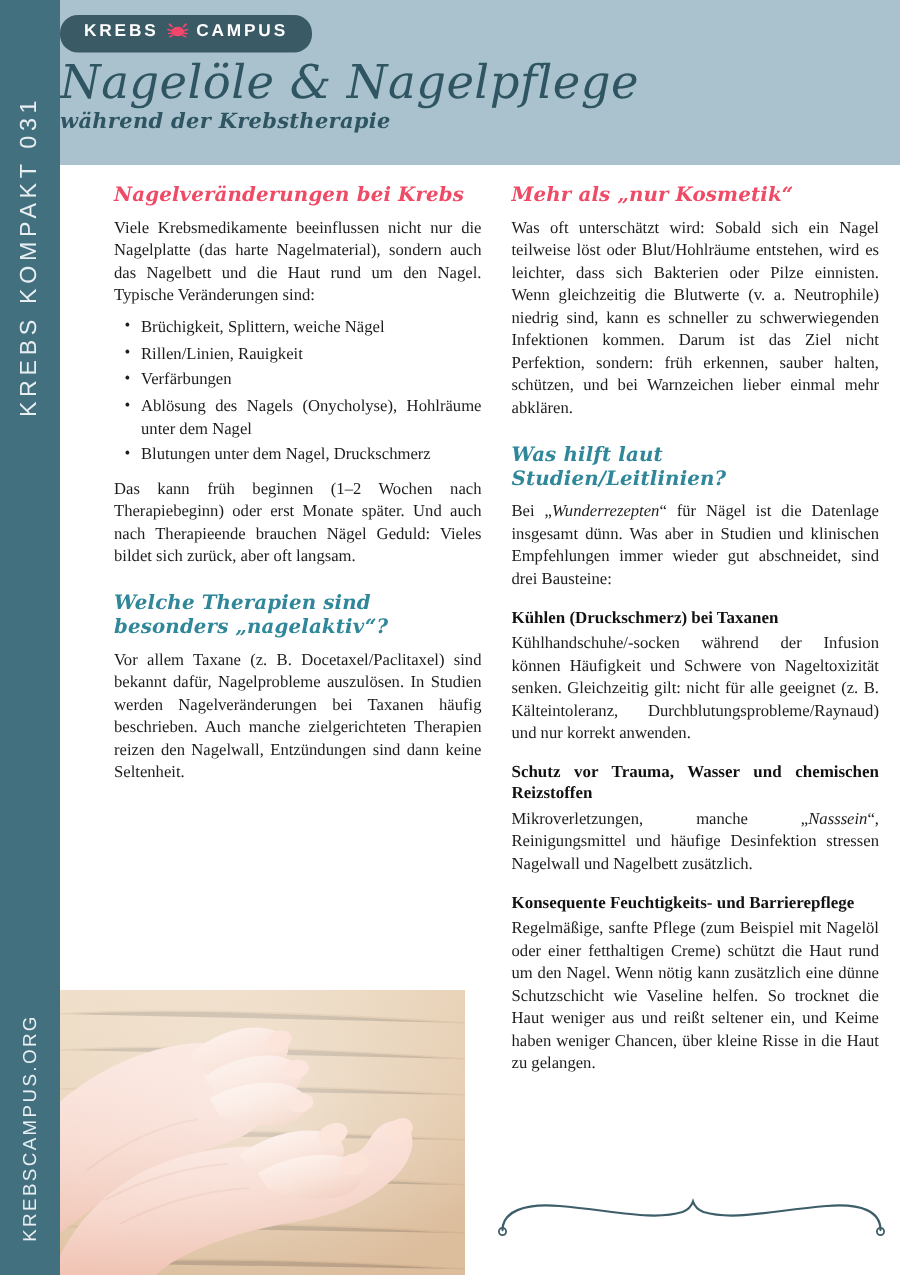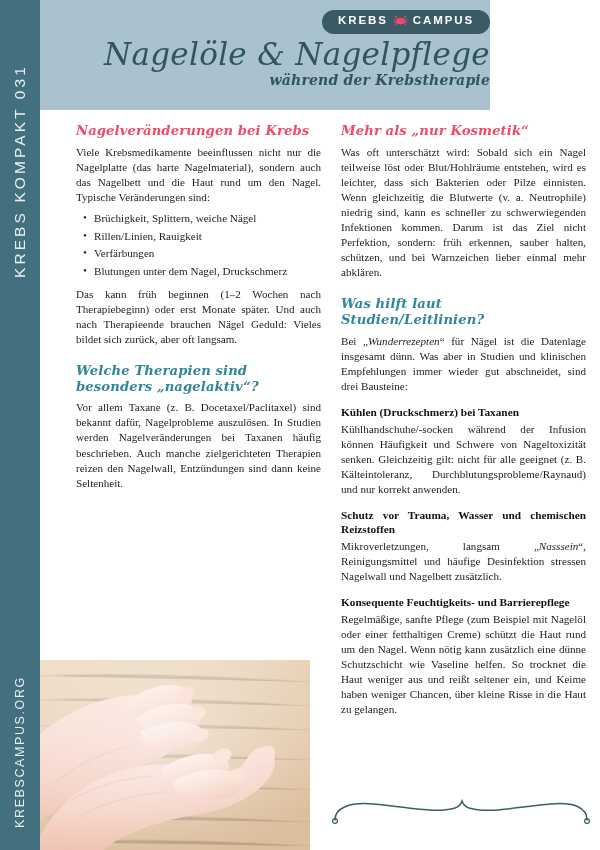--- a/index.html
+++ b/index.html
@@ -32,23 +32,23 @@
     transform:rotate(-90deg);
     text-align:center;
     color:#e8eef1;
     font-family:"Liberation Sans", sans-serif;
     font-size:12.5px;letter-spacing:1.6px;font-weight:400;
     white-space:nowrap;
   }
 
   
   .header{
-    position:absolute;left:40px;top:0;width:450px;height:110px;
+    position:absolute;left:40px;top:0;width:560px;height:110px;
     background:#a9c2ce;
-    text-align:right;
+    text-align:left;
     z-index:2;
   }
   .badge{
     display:inline-block;
     margin-top:10px;
     background:#3a5a66;
     border-radius:12px;
     padding:4px 16px 5px 16px;
     color:#ffffff;
     font-family:"Liberation Sans", sans-serif;
@@ -187,20 +187,21 @@
     <div class="col col-left">
 
       <h2 class="sec pink">Nagelveränderungen bei Krebs</h2>
 
       <p class="para tight">Viele Krebsmedikamente beeinflussen nicht nur die Nagelplatte (das harte Nagelmaterial), sondern auch das Nagelbett und die Haut rund um den Nagel. Typische Veränderungen sind:</p>
 
       <ul class="bullets">
         <li>Brüchigkeit, Splittern, weiche Nägel</li>
         <li>Rillen/Linien, Rauigkeit</li>
         <li>Verfärbungen</li>
+        <li>Ablösung des Nagels (Onycholyse), Hohlräume unter dem Nagel</li>
         <li>Blutungen unter dem Nagel, Druckschmerz</li>
       </ul>
 
       <p class="para">Das kann früh beginnen (1–2 Wochen nach Therapiebeginn) oder erst Monate später. Und auch nach Therapieende brauchen Nägel Geduld: Vieles bildet sich zurück, aber oft langsam.</p>
 
       <h2 class="sec teal">Welche Therapien sind besonders „nagelaktiv“?</h2>
 
       <p class="para">Vor allem Taxane (z. B. Docetaxel/Paclitaxel) sind bekannt dafür, Nagelprobleme auszulösen. In Studien werden Nagelveränderungen bei Taxanen häufig beschrieben. Auch manche zielgerichteten Therapien reizen den Nagelwall, Entzündungen sind dann keine Seltenheit.</p>
     </div>
 
@@ -211,21 +212,21 @@
       <p class="para">Was oft unterschätzt wird: Sobald sich ein Nagel teilweise löst oder Blut/Hohlräume entstehen, wird es leichter, dass sich Bakterien oder Pilze einnisten. Wenn gleichzeitig die Blutwerte (v. a. Neutrophile) niedrig sind, kann es schneller zu schwerwiegenden Infektionen kommen. Darum ist das Ziel nicht Perfektion, sondern: früh erkennen, sauber halten, schützen, und bei Warnzeichen lieber einmal mehr abklären.</p>
 
       <h2 class="sec teal">Was hilft laut Studien/Leitlinien?</h2>
 
       <p class="para"><span>Bei „</span><span class="it">Wunderrezepten</span><span>“ für Nägel ist die Datenlage insgesamt dünn. Was aber in Studien und klinischen Empfehlungen immer wieder gut abschneidet, sind drei Bausteine:</span></p>
 
       <h3 class="sub">Kühlen (Druckschmerz) bei Taxanen</h3>
       <p class="para">Kühlhandschuhe/-socken während der Infusion können Häufigkeit und Schwere von Nageltoxizität senken. Gleichzeitig gilt: nicht für alle geeignet (z. B. Kälteintoleranz, Durchblutungsprobleme/Raynaud) und nur korrekt anwenden.</p>
 
       <h3 class="sub">Schutz vor Trauma, Wasser und chemischen Reizstoffen</h3>
-      <p class="para"><span>Mikroverletzungen, langsam „</span><span class="it">Nasssein</span><span>“, Reinigungsmittel und häufige Desinfektion stressen Nagelwall und Nagelbett zusätzlich.</span></p>
+      <p class="para"><span>Mikroverletzungen, manche „</span><span class="it">Nasssein</span><span>“, Reinigungsmittel und häufige Desinfektion stressen Nagelwall und Nagelbett zusätzlich.</span></p>
 
       <h3 class="sub">Konsequente Feuchtigkeits- und Barrierepflege</h3>
       <p class="para">Regelmäßige, sanfte Pflege (zum Beispiel mit Nagelöl oder einer fetthaltigen Creme) schützt die Haut rund um den Nagel. Wenn nötig kann zusätzlich eine dünne Schutzschicht wie Vaseline helfen. So trocknet die Haut weniger aus und reißt seltener ein, und Keime haben weniger Chancen, über kleine Risse in die Haut zu gelangen.</p>
     </div>
   </div>
 
   <div class="photo">
     <svg width="270" height="190" viewBox="0 0 270 190">
       <defs>
         <linearGradient id="wood" x1="0" y1="0" x2="0.35" y2="1">

